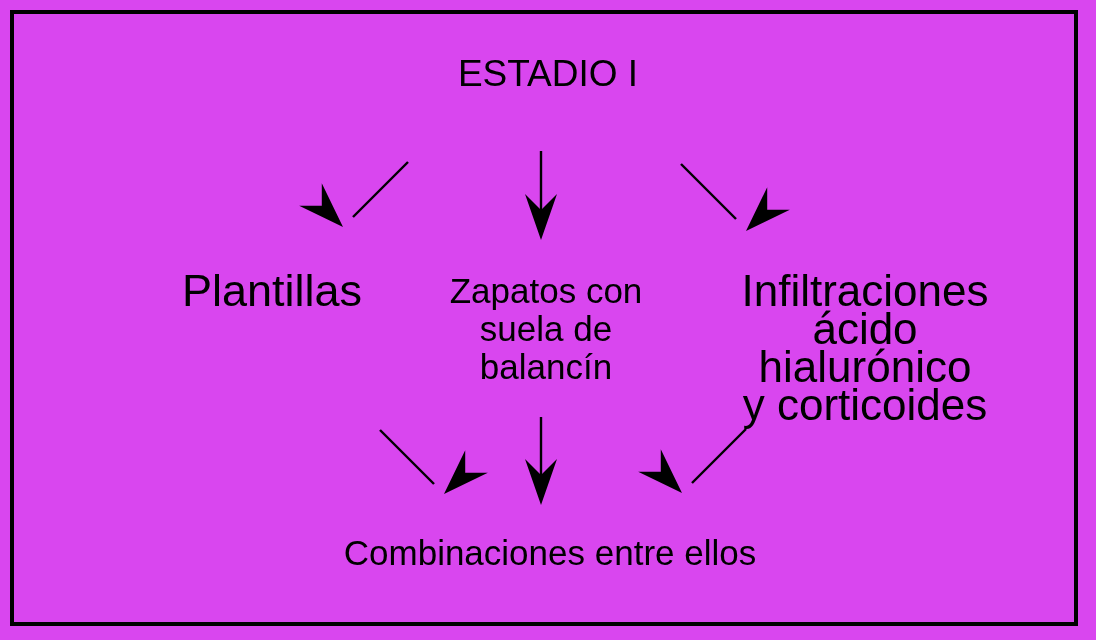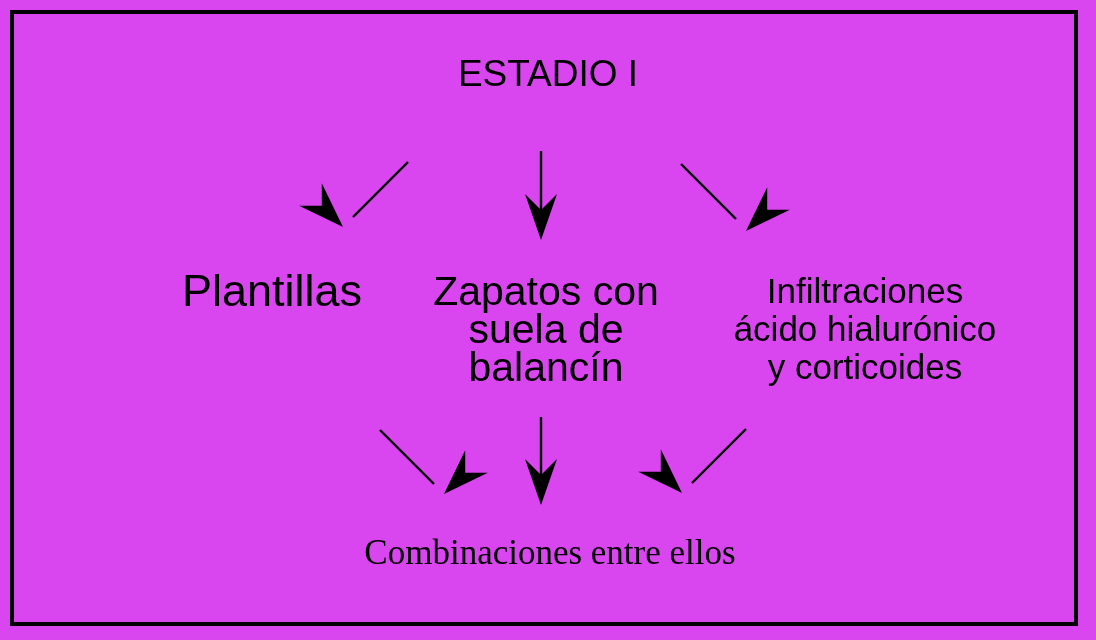--- a/index.html
+++ b/index.html
@@ -42,34 +42,33 @@
   #opt-left-text {
     left: 132px;
     top: 272px;
     width: 280px;
     font-size: 45px;
   }
   #opt-center-text {
     left: 415px;
     top: 272px;
     width: 262px;
-    font-size: 41px;
+    font-size: 35px;
   }
   #opt-right-text {
     left: 700px;
     top: 272px;
     width: 330px;
-    font-size: 35px;
+    font-size: 44px;
   }
   #result-text {
     left: 250px;
     top: 534px;
     width: 600px;
     font-size: 35px;
-    font-family: Liberation Serif, serif;
   }
   #arrow-layer {
     position: absolute;
     left: 0;
     top: 0;
     width: 1096px;
     height: 640px;
   }
 </style>
 </head>

